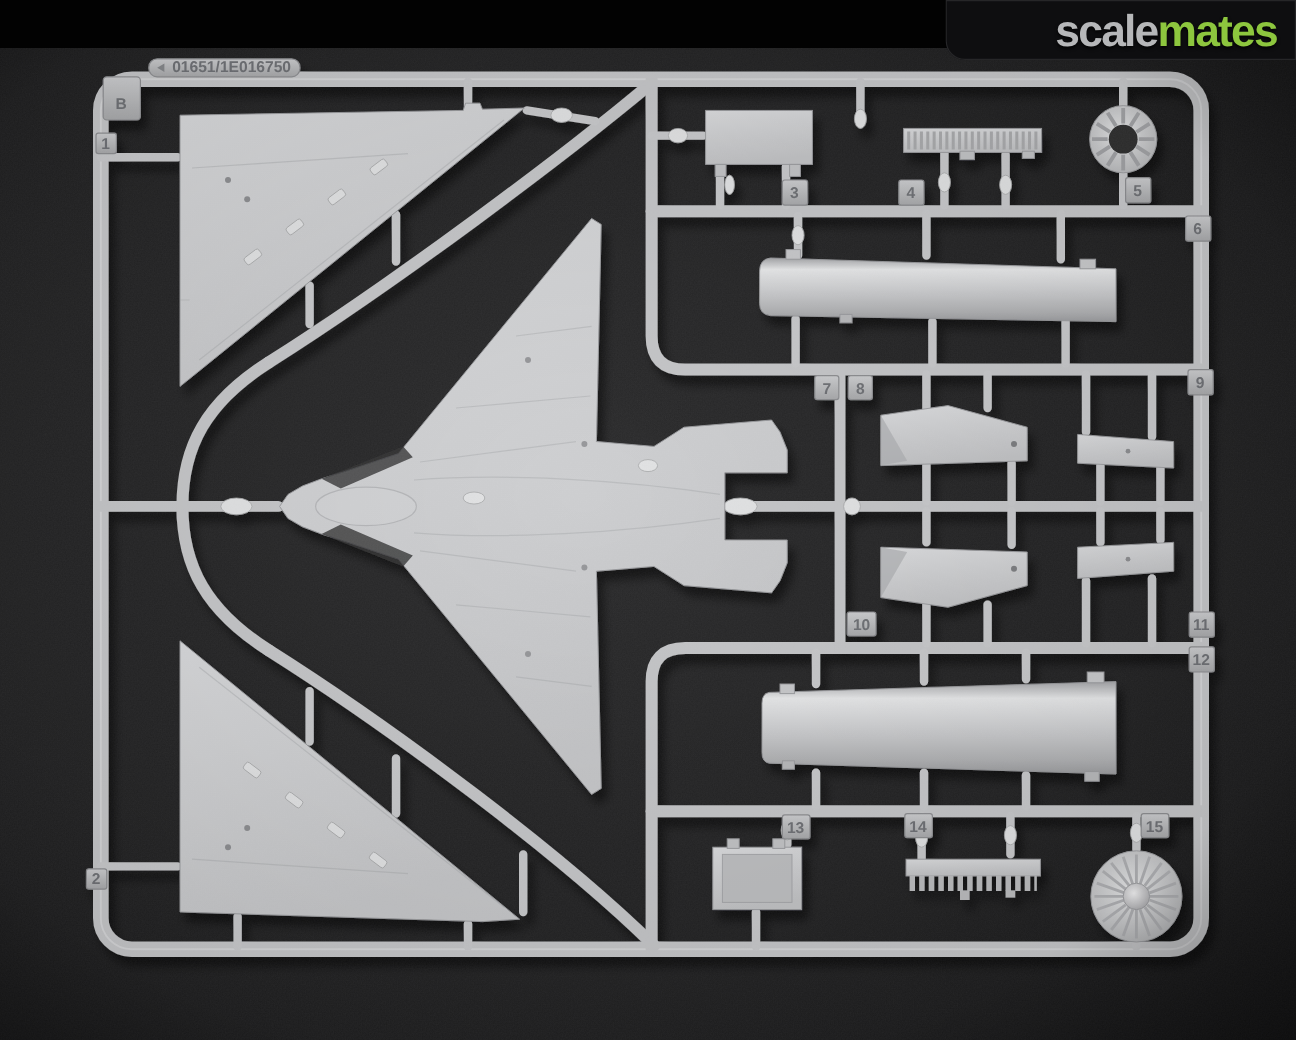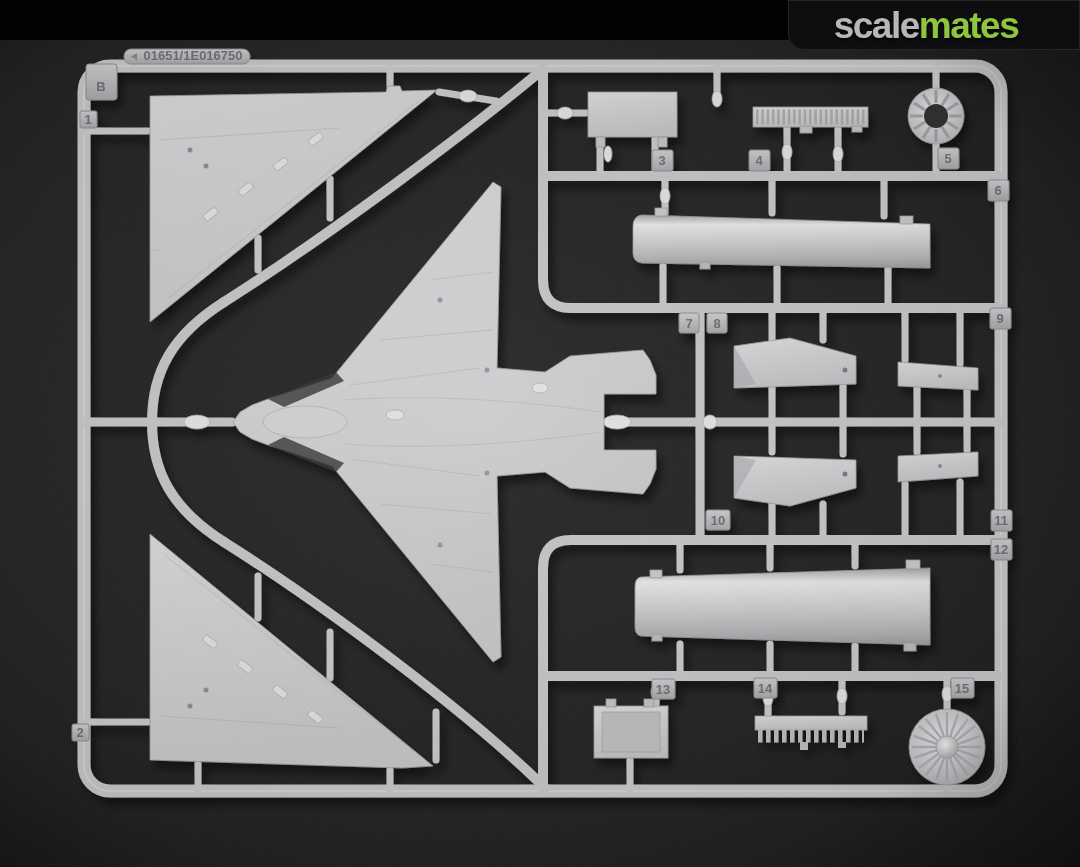--- a/index.html
+++ b/index.html
@@ -1,21 +1,21 @@
 <!DOCTYPE html>
 <html><head>
 <meta charset="utf-8">
 <style>
   html,body{margin:0;padding:0;background:#000;}
   .stage{position:relative;width:1080px;height:867px;overflow:hidden;background:#000;
          font-family:"Liberation Sans", sans-serif;}
   .topbar{position:absolute;left:0;top:0;width:1080px;height:40px;background:#020202;z-index:2;}
   .logo-plate{position:absolute;right:0;top:0;width:292px;height:50px;background:#0e0e10;
               border-bottom-left-radius:16px;z-index:3;display:flex;align-items:center;
-              justify-content:center;padding-right:16px;box-sizing:border-box;
+              justify-content:flex-end;padding-right:16px;box-sizing:border-box;
               box-shadow:inset 0 0 0 1px #262628;}
   .logo{font-size:37px;font-weight:bold;letter-spacing:-1.5px;line-height:1;
         text-shadow:0 2px 3px rgba(0,0,0,.85);}
   .logo .lg-prefix{color:#b6b7b9;}
   .logo .lg-suffix{color:#8dc63e;}
   svg.photo{position:absolute;left:0;top:0;z-index:1;}
   .runner{stroke:#c6c7c9;fill:none;stroke-linecap:round;}
   .stub{stroke:#c9cacc;fill:none;stroke-linecap:round;stroke-width:7;}
   .part{stroke:#9b9c9f;stroke-width:0.8;}
   .tag{fill:url(#gradTag);stroke:#8d8e91;stroke-width:1;}

